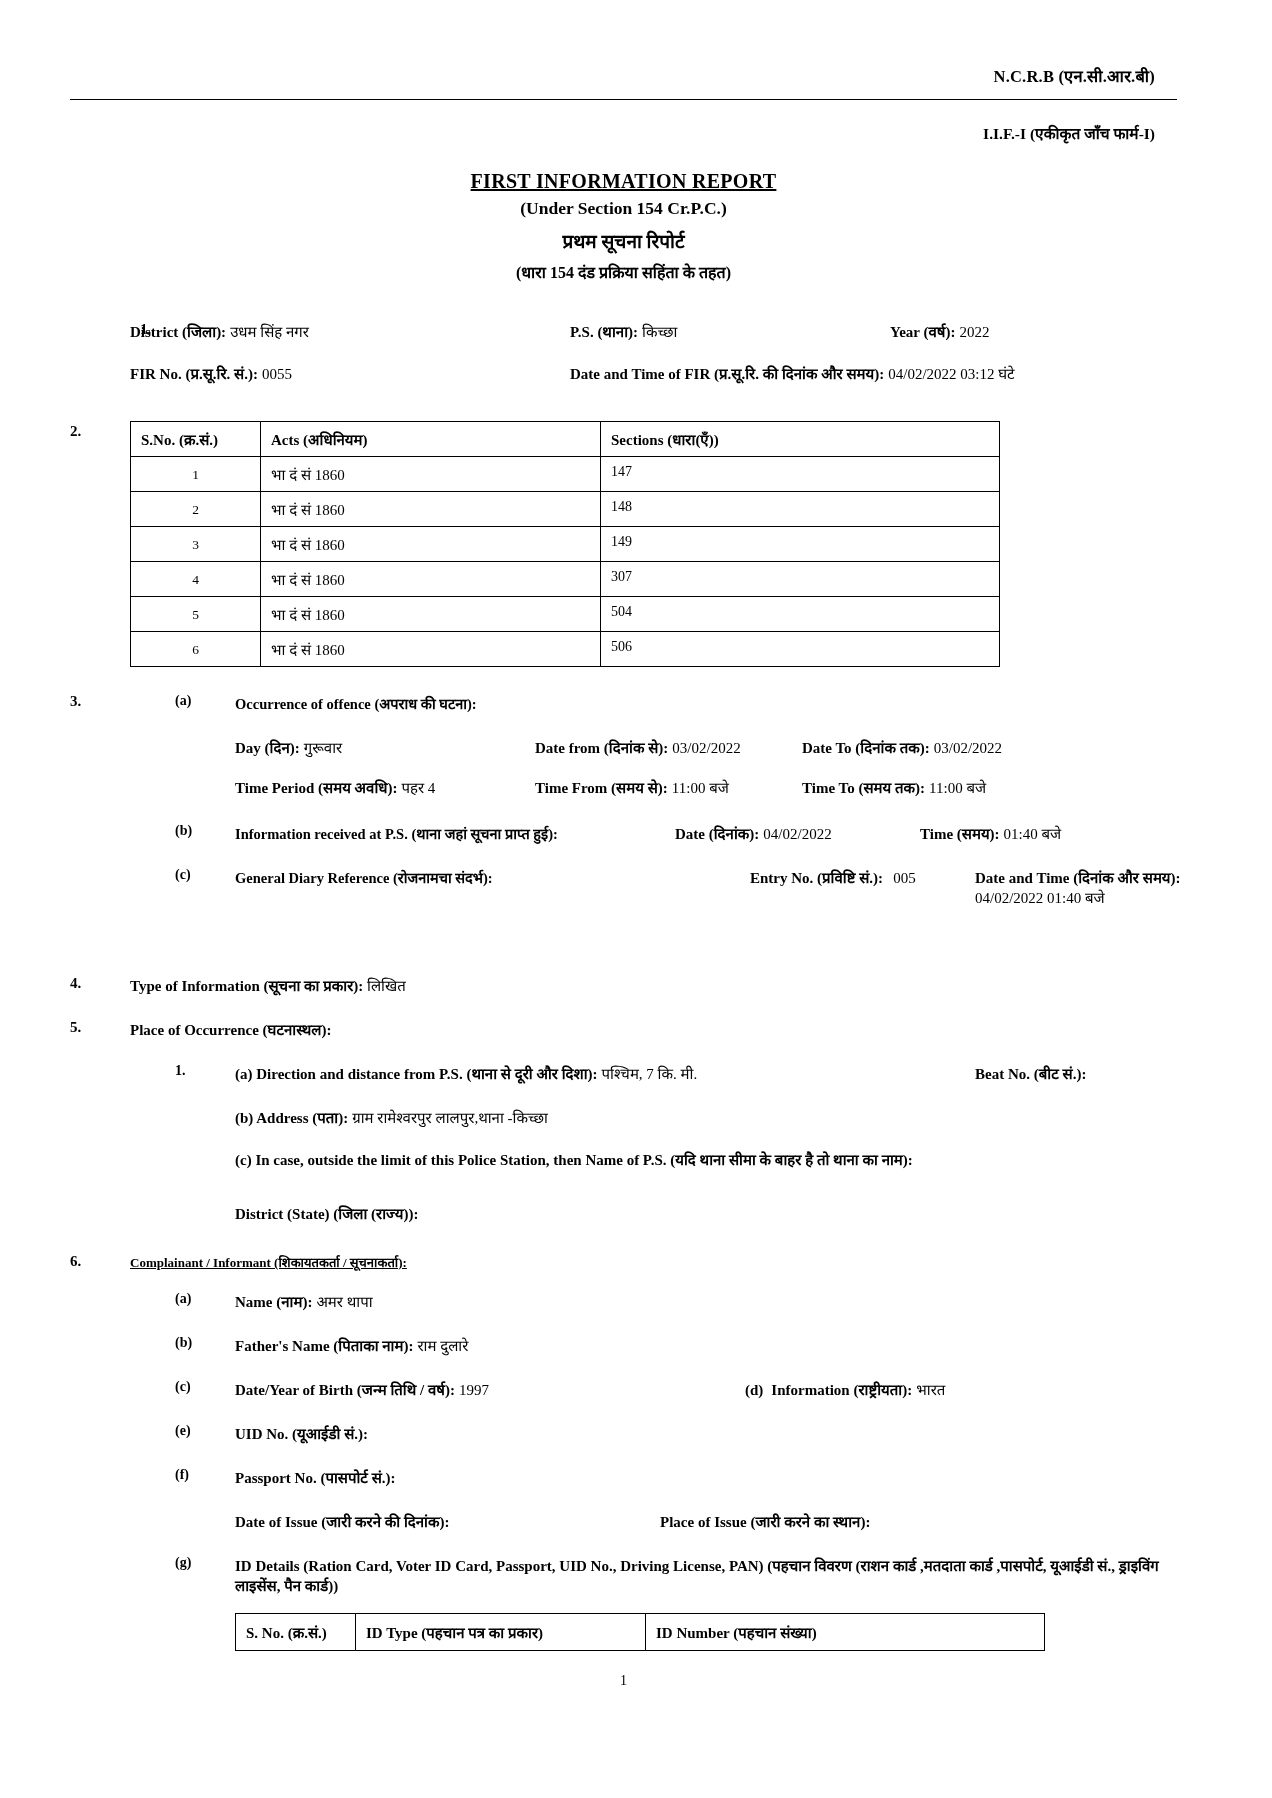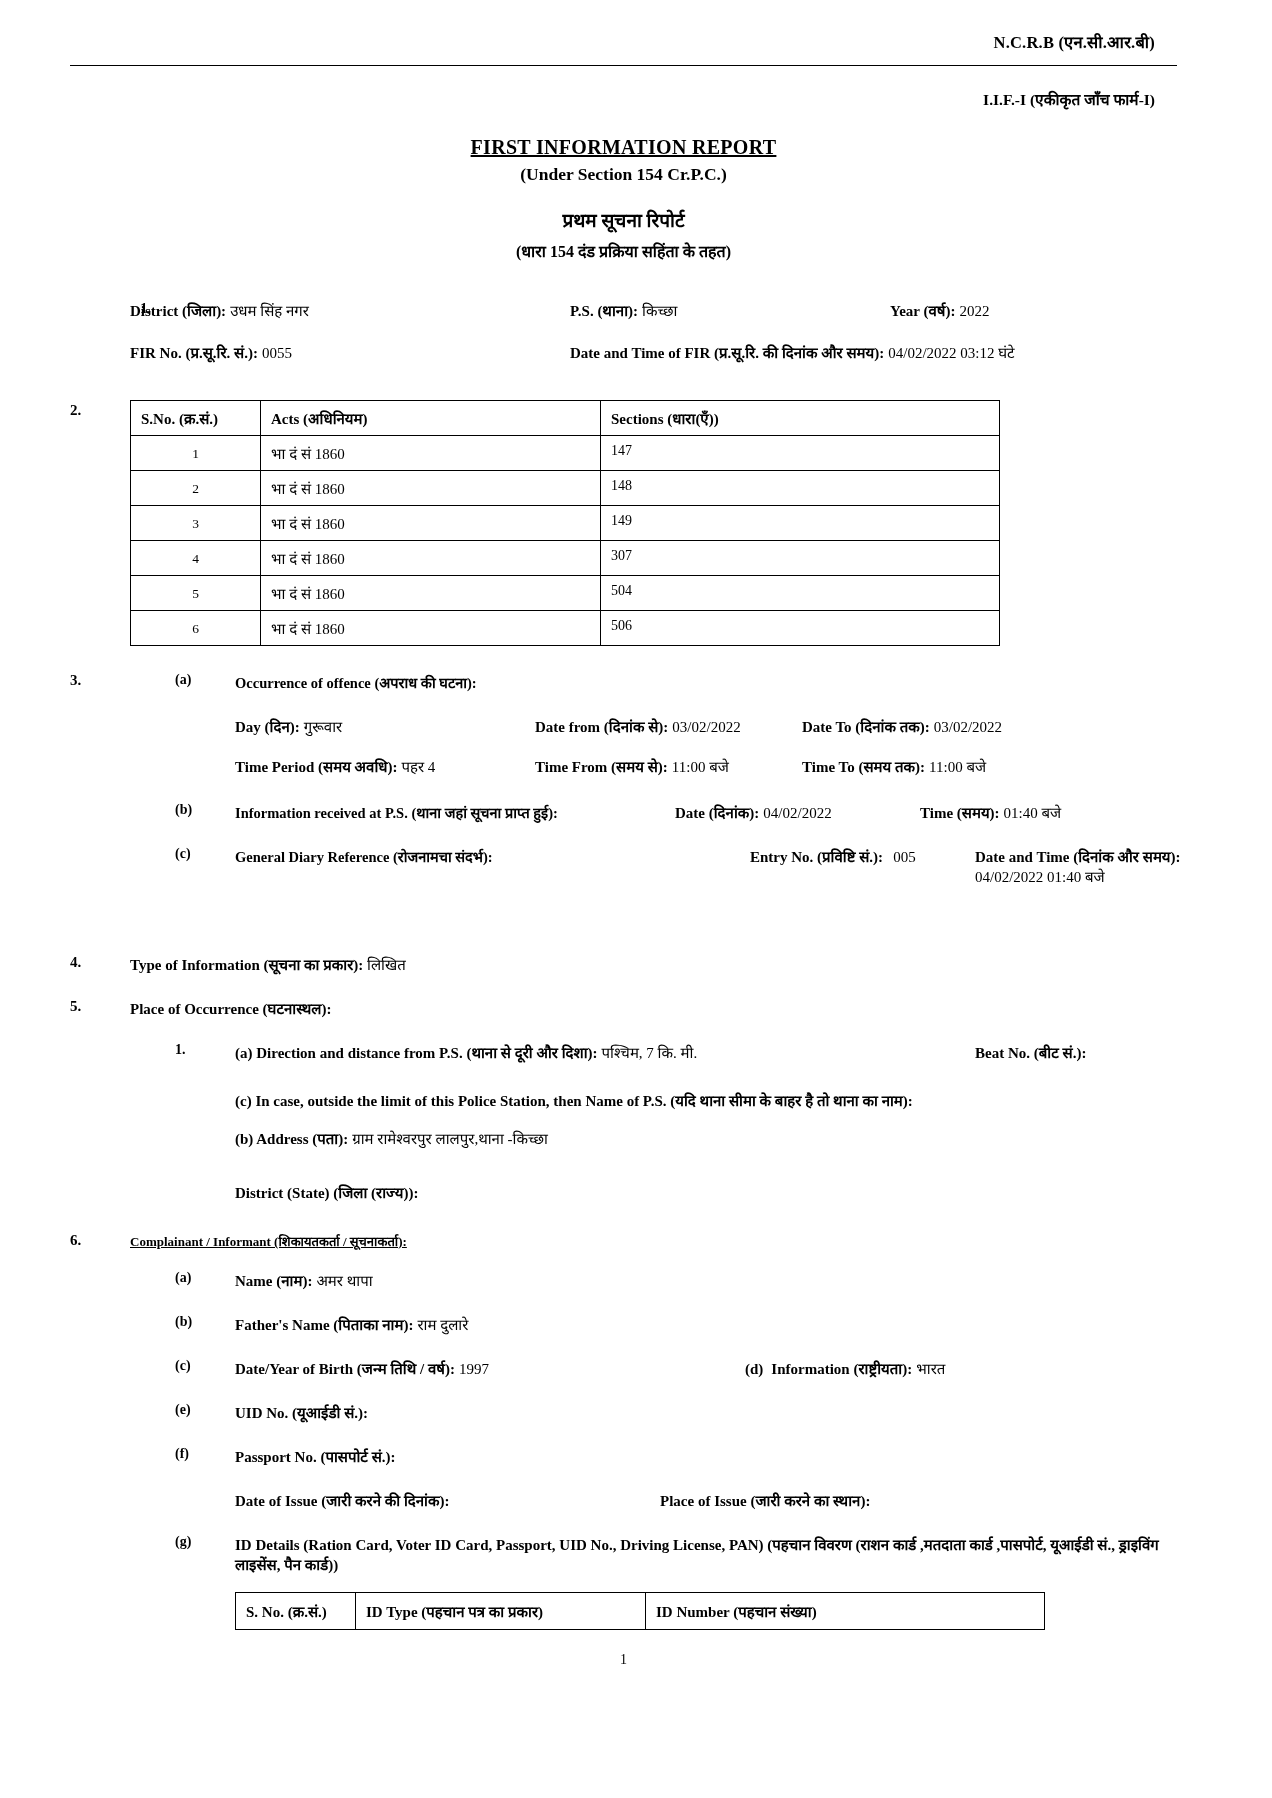--- a/index.html
+++ b/index.html
@@ -8,21 +8,21 @@
     width: 1272px;
     min-height: 1798px;
     background: #ffffff;
     font-family: "Liberation Serif", "DejaVu Serif", serif;
     color: #000000;
   }
   .page {
     position: relative;
     width: 1247px;
     min-height: 1798px;
-    padding: 30px 70px 30px 70px;
+    padding: 64px 70px 30px 70px;
   }
   .hdr-ncrb {
     text-align: right;
     font-weight: bold;
     font-size: 16.5px;
     letter-spacing: 0.2px;
     padding-right: 22px;
   }
   .hdr-rule {
     border-top: 1.6px solid #000;
@@ -46,21 +46,21 @@
     letter-spacing: 0.3px;
   }
   .title-sub {
     font-weight: bold;
     font-size: 17.5px;
     margin-top: 5px;
   }
   .title-hi {
     font-weight: bold;
     font-size: 19px;
-    margin-top: 22px;
+    margin-top: 9px;
   }
   .title-hi-sub {
     font-weight: bold;
     font-size: 16px;
     margin-top: 7px;
   }
 
   .num {
     position: absolute;
     left: 70px;
@@ -316,28 +316,28 @@
       <span style="position:absolute;left:105px;top:0;">
         <span class="lbl">(a) Direction and distance from P.S. (थाना से दूरी और दिशा):</span>
         <span class="val">पश्चिम, 7 कि. मी.</span>
       </span>
       <span style="position:absolute;left:845px;top:0;">
         <span class="lbl">Beat No. (बीट सं.):</span>
         <span class="val"></span>
       </span>
     </div>
 
+    <div class="blockline" style="padding-left:105px;">
+      <span class="lbl">(b) Address (पता):</span>
+      <span class="val">ग्राम रामेश्वरपुर लालपुर,थाना -किच्छा</span>
+    </div>
+
     <div class="blockline" style="padding-left:105px;margin-top:22px;">
       <span class="lbl">(c) In case, outside the limit of this Police Station, then  Name of P.S. (यदि थाना सीमा के बाहर है तो थाना का नाम):</span>
       <span class="val"></span>
-    </div>
-
-    <div class="blockline" style="padding-left:105px;">
-      <span class="lbl">(b) Address (पता):</span>
-      <span class="val">ग्राम रामेश्वरपुर लालपुर,थाना -किच्छा</span>
     </div>
 
     <div class="blockline" style="padding-left:105px;margin-top:34px;">
       <span class="lbl">District (State) (जिला (राज्य)):</span>
       <span class="val"></span>
     </div>
   </div>
 
   <div class="sec6">
     <div class="num" style="position:absolute;left:0;top:0;">6.</div>

